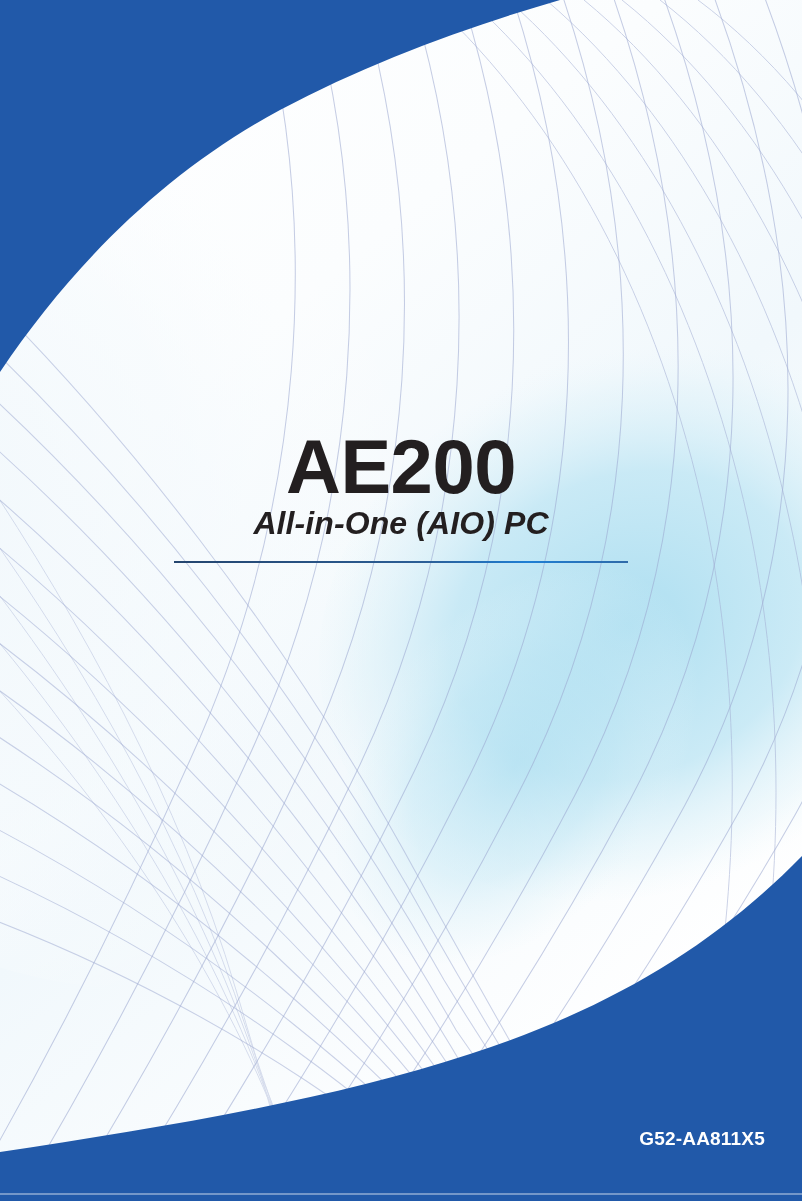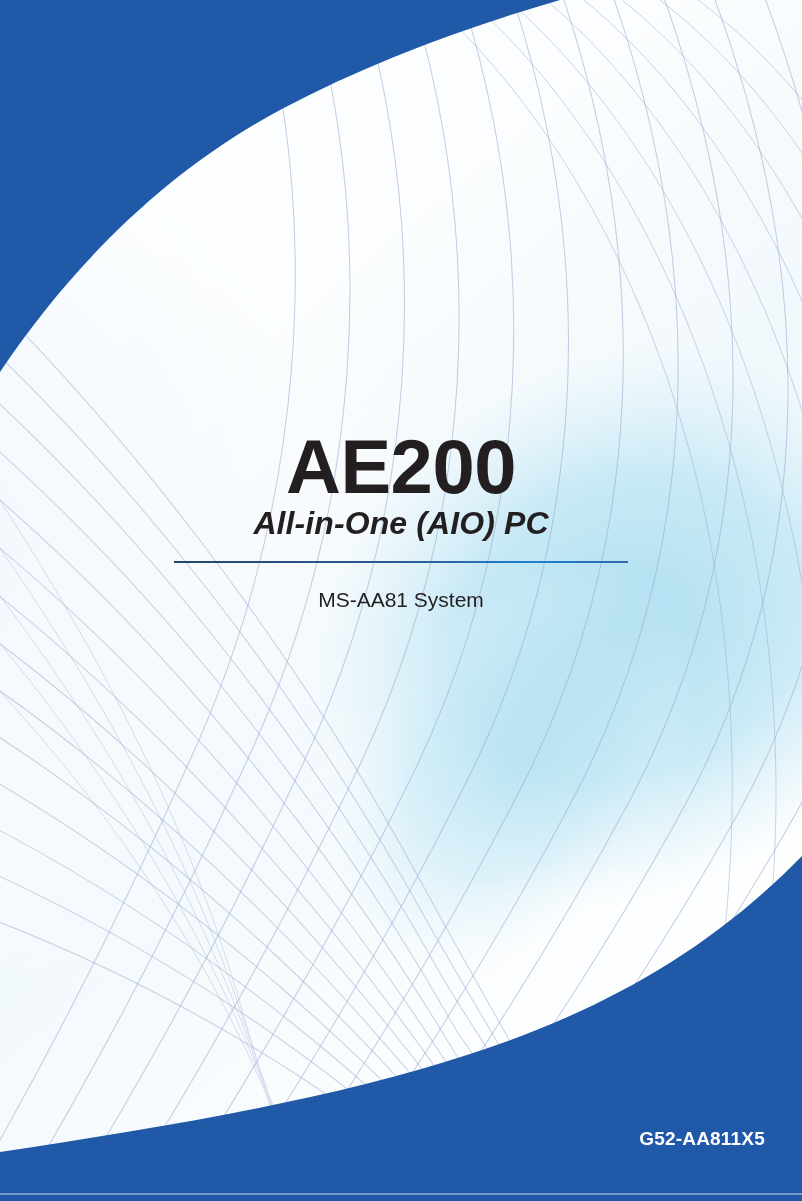--- a/index.html
+++ b/index.html
@@ -198,19 +198,18 @@
       <path d="M 0 1194 L 802 1194" stroke="#ffffff" stroke-width="1.6" fill="none" opacity="0.5"></path>
 
     </g>
   </svg>
 
   <div id="title-block">
     <div class="tb-inner">
       <div id="product-name">AE200</div>
       <div id="product-subtitle">All-in-One (AIO) PC</div>
       <div id="title-rule"></div>
-      <div id="model-name">MS-AA81 System</div>
     </div>
   </div>
 
   <div id="doc-code">G52-AA811X5</div>
 
 </div>
 
 </body></html>

